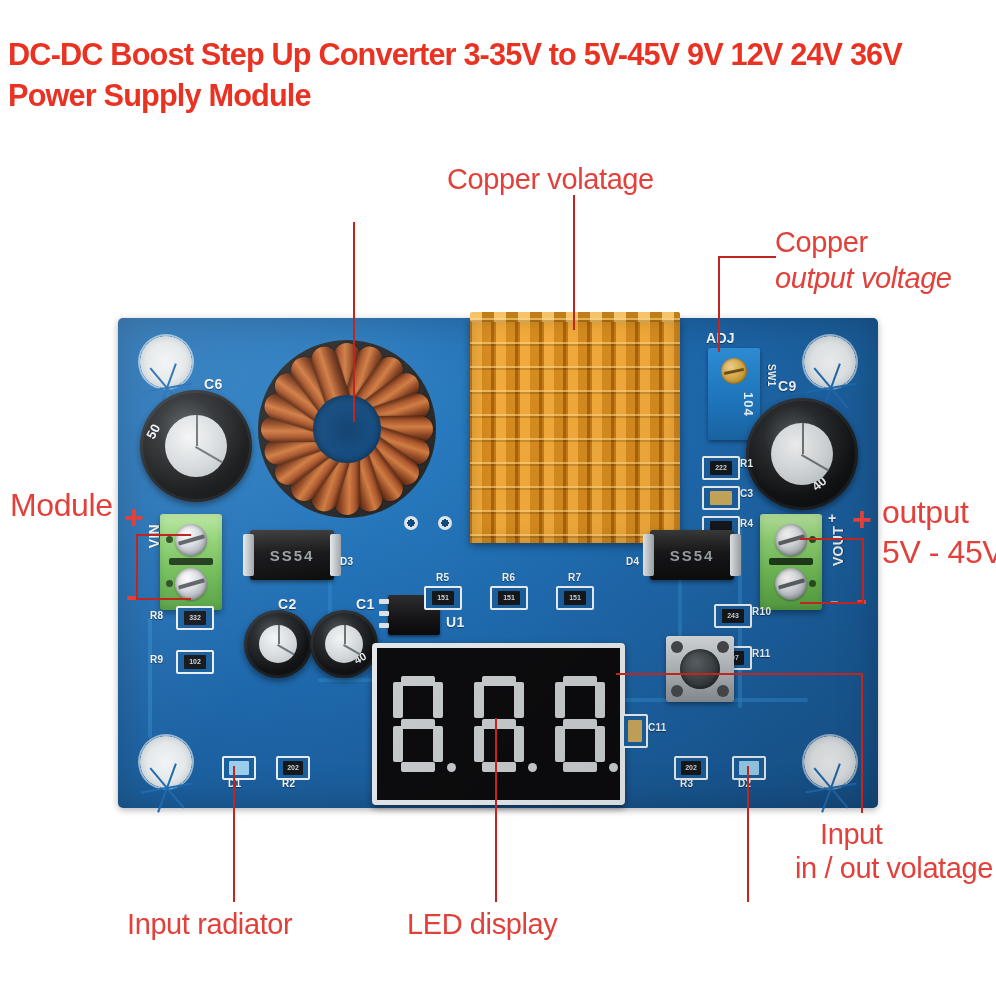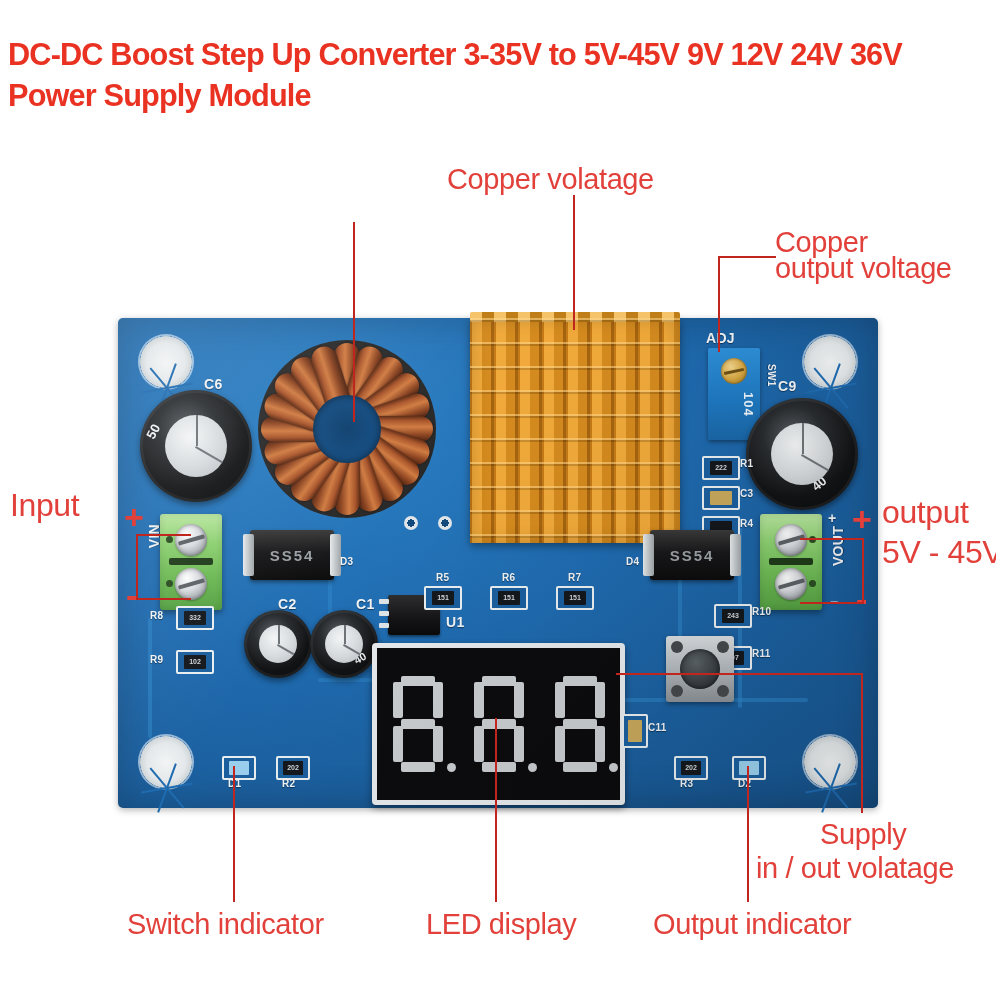--- a/index.html
+++ b/index.html
@@ -504,47 +504,46 @@
     <div class="silk s10" style="left:620px;top:460px;">D2</div>
 
   </div>
 
   <div class="lead v" style="left:353px;top:222px;height:200px;"></div>
 
   <div class="anno" style="left:447px;top:163px;">Copper volatage</div>
   <div class="lead v" style="left:573px;top:195px;height:135px;"></div>
 
   <div class="anno" style="left:775px;top:226px;">Copper</div>
-  <div class="anno" style="left:775px;top:252px;">output voltage</div>
+  <div class="anno" style="left:775px;top:262px;font-style:italic;">output voltage</div>
   <div class="lead h" style="left:718px;top:256px;width:58px;"></div>
   <div class="lead v" style="left:718px;top:256px;height:96px;"></div>
 
-  <div class="anno big" style="left:10px;top:488px;">Input</div>
+  <div class="anno big" style="left:10px;top:488px;">Module</div>
   <div class="plusminus" style="left:124px;top:500px;font-size:34px;">+</div>
   <div class="plusminus" style="left:126px;top:578px;font-size:34px;">-</div>
 
   <div class="lead h" style="left:136px;top:534px;width:55px;"></div>
   <div class="lead h" style="left:136px;top:598px;width:55px;"></div>
   <div class="lead v" style="left:136px;top:534px;height:66px;"></div>
 
   <div class="anno big" style="left:882px;top:495px;text-align:center;">output</div>
   <div class="anno big" style="left:882px;top:535px;">5V - 45V</div>
   <div class="plusminus" style="left:852px;top:502px;font-size:34px;">+</div>
   <div class="plusminus" style="left:856px;top:582px;font-size:34px;">-</div>
   <div class="lead h" style="left:800px;top:538px;width:64px;"></div>
   <div class="lead h" style="left:800px;top:602px;width:64px;"></div>
   <div class="lead v" style="left:862px;top:538px;height:66px;"></div>
 
-  <div class="anno" style="left:127px;top:908px;">Switch indicator</div>
+  <div class="anno" style="left:127px;top:908px;">Input radiator</div>
   <div class="lead v" style="left:233px;top:766px;height:136px;"></div>
 
-  <div class="anno" style="left:426px;top:908px;">LED display</div>
+  <div class="anno" style="left:407px;top:908px;">LED display</div>
   <div class="lead v" style="left:495px;top:718px;height:184px;"></div>
 
-  <div class="anno" style="left:653px;top:908px;">Output indicator</div>
   <div class="lead v" style="left:747px;top:766px;height:136px;"></div>
 
-  <div class="anno" style="left:820px;top:818px;">Supply</div>
-  <div class="anno" style="left:756px;top:852px;">in / out volatage</div>
+  <div class="anno" style="left:820px;top:818px;">Input</div>
+  <div class="anno" style="left:795px;top:852px;">in / out volatage</div>
   <div class="lead v" style="left:861px;top:673px;height:140px;"></div>
   <div class="lead h" style="left:616px;top:673px;width:247px;"></div>
 
 </div>
 
 </body></html>

